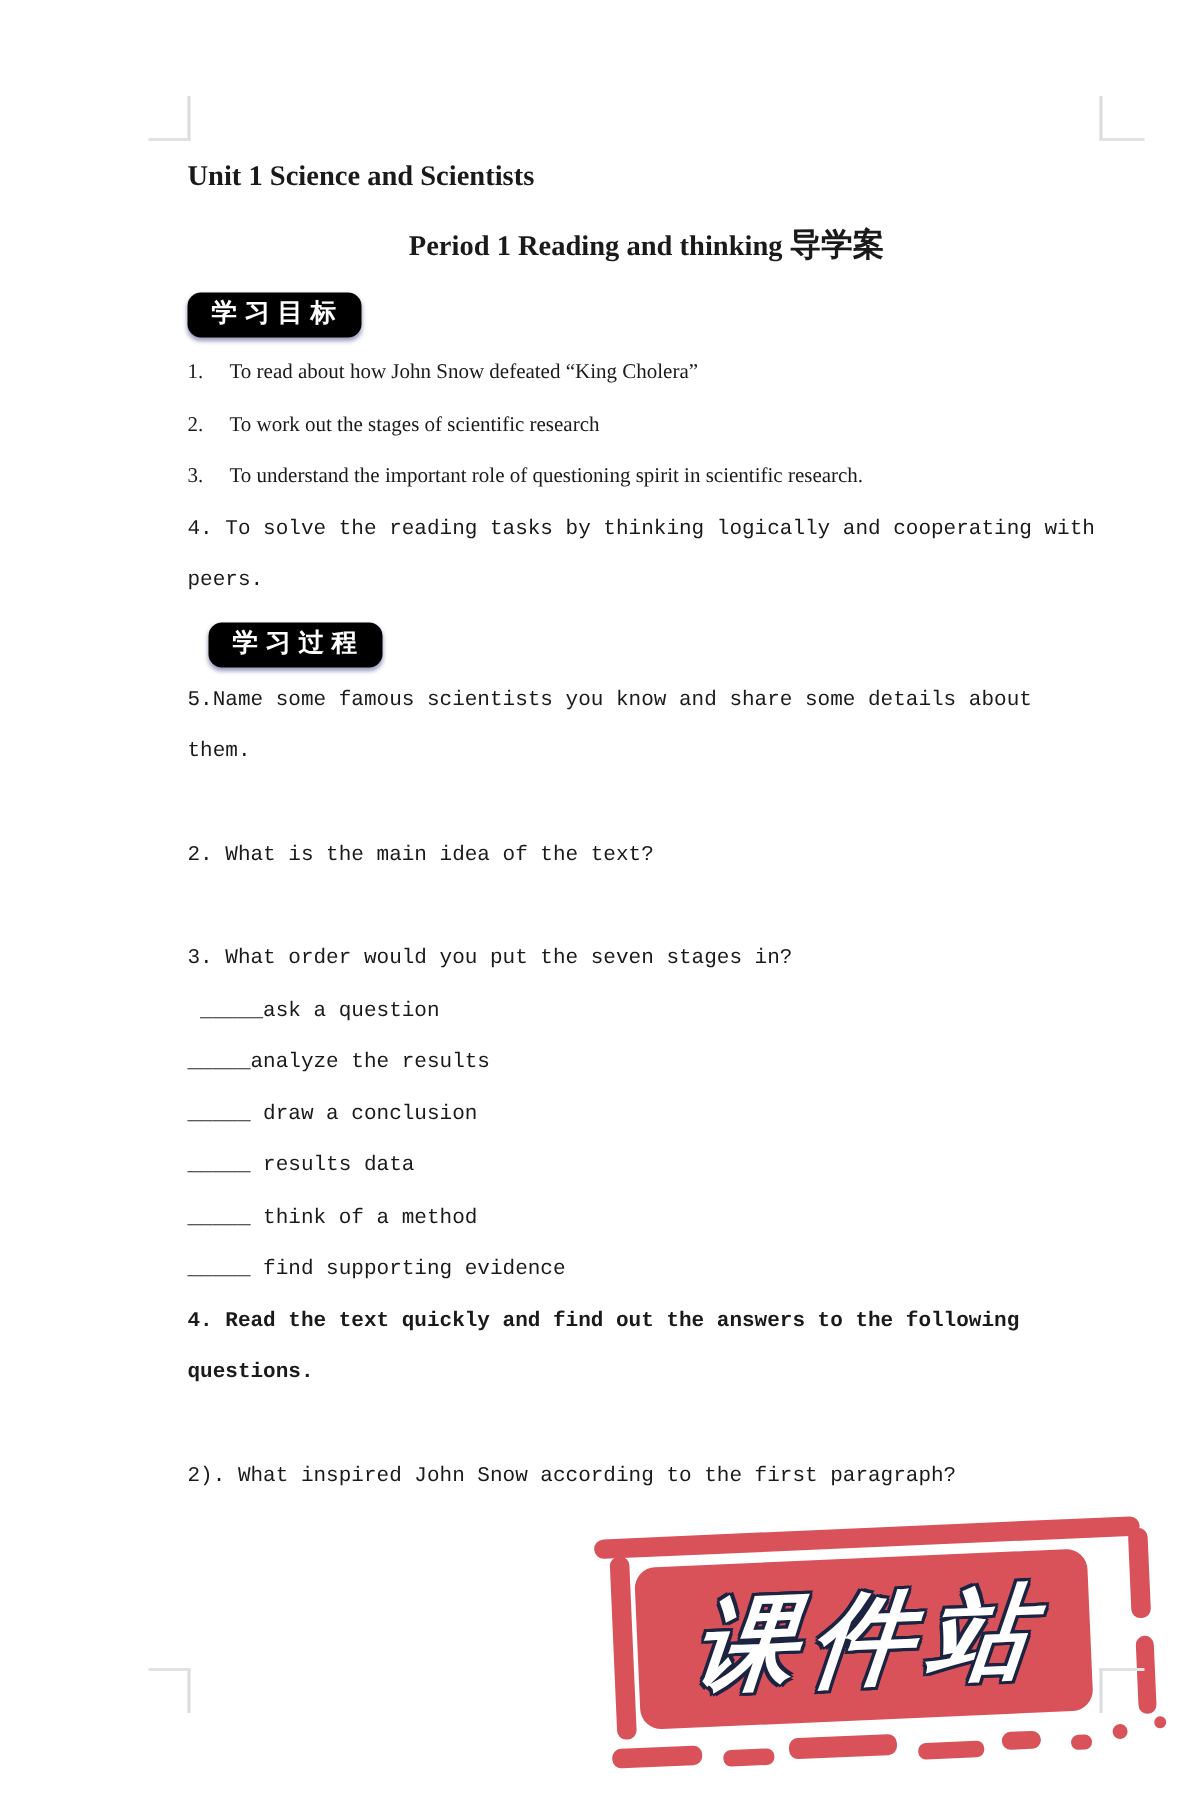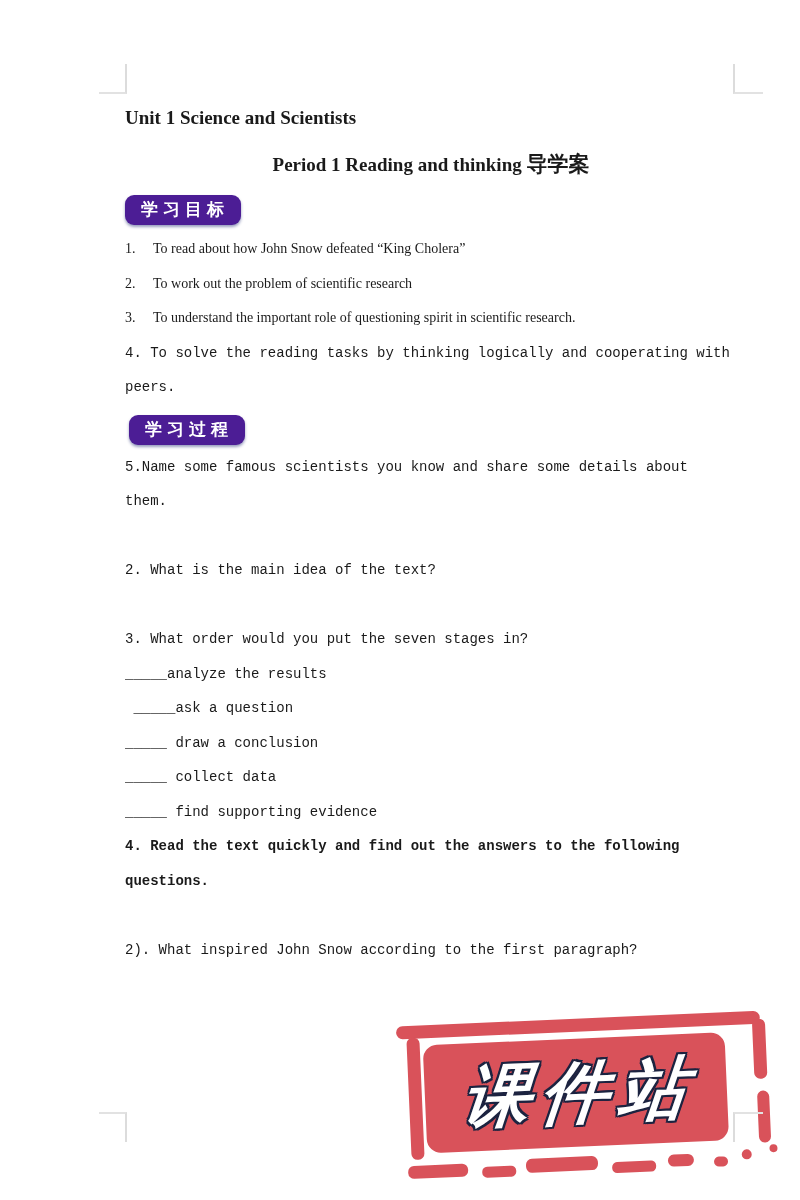--- a/index.html
+++ b/index.html
@@ -74,29 +74,29 @@
   }
   h2.subtitle {
     margin:21px 0 0; text-align:center;
     font-size:19px; line-height:28px; font-weight:bold;
   }
   h2.subtitle .zh { font-size:21px; font-weight:600;font-family:Liberation Mono, monospace; }
 
   .badge {
     display:inline-block;
     margin-top:15px;
-    background:#4c1d95; color:#ffffff;
+    background:#000000; color:#ffffff;
     font-family:"DejaVu Sans", sans-serif;
     font-weight:bold; font-size:17px; line-height:21px;
     letter-spacing:5px;
     padding:4px 12px 5px 16px;
     border-radius:9px;
     box-shadow:0 2px 3px rgba(25,35,110,0.45);
   }
-  .badge.second { margin-top:10px; margin-left:4px; }
+  .badge.second { margin-top:10px; margin-left:14px; }
 
   .obj-block { margin-top:7px; }
   .obj-row { display:flex; margin:0; line-height:34.5px; font-size:14px; }
   .obj-num { width:28px; flex:0 0 28px; }
   .obj-text { flex:1; }
 
   .proc-block { margin-top:5px; }
   .ln {
     margin:0; line-height:34.5px; font-size:14px;
     white-space:pre-wrap;
@@ -143,44 +143,45 @@
       <span class="badge">学习目标</span>
     </div>
 
     <div class="obj-block">
       <p class="obj-row">
         <span class="obj-num">1.</span>
         <span class="obj-text">To read about how John Snow defeated “King Cholera”</span>
       </p>
       <p class="obj-row">
         <span class="obj-num">2.</span>
-        <span class="obj-text">To work out the problem of scientific research</span>
+        <span class="obj-text">To work out the stages of scientific research</span>
       </p>
       <p class="obj-row">
         <span class="obj-num">3.</span>
         <span class="obj-text">To understand the important role of questioning spirit in scientific research.</span>
       </p>
       <p class="ln">4. To solve the reading tasks by thinking logically and cooperating with peers.</p>
     </div>
 
     <div>
       <span class="badge second">学习过程</span>
     </div>
 
     <div class="proc-block">
       <p class="ln">5.Name some famous scientists you know and share some details about them.</p>
       <div class="gap"></div>
       <p class="ln">2. What is the main idea of the text?</p>
       <div class="gap"></div>
       <p class="ln">3. What order would you put the seven stages in?</p>
 
+      <p class="ln"> _____ask a question</p>
       <p class="ln">_____analyze the results</p>
-      <p class="ln"> _____ask a question</p>
       <p class="ln">_____ draw a conclusion</p>
-      <p class="ln">_____ collect data</p>
+      <p class="ln">_____ results data</p>
+      <p class="ln">_____ think of a method</p>
       <p class="ln">_____ find supporting evidence</p>
 
       <p class="ln bold">4. Read the text quickly and find out the answers to the following questions.</p>
 
       <div class="gap"></div>
       <p class="ln">2). What inspired John Snow according to the first paragraph?</p>
       <div class="gap"></div>
       <div class="gap"></div>
     </div>
 

